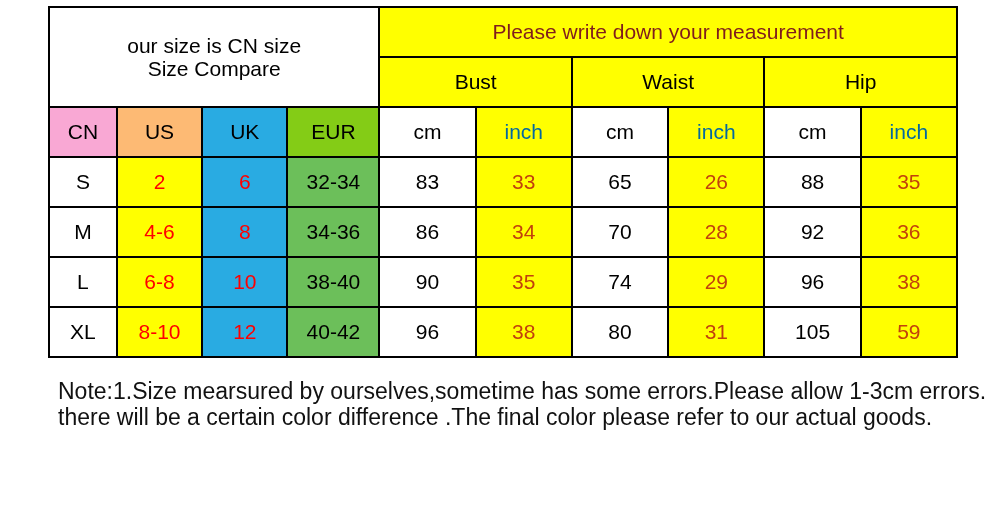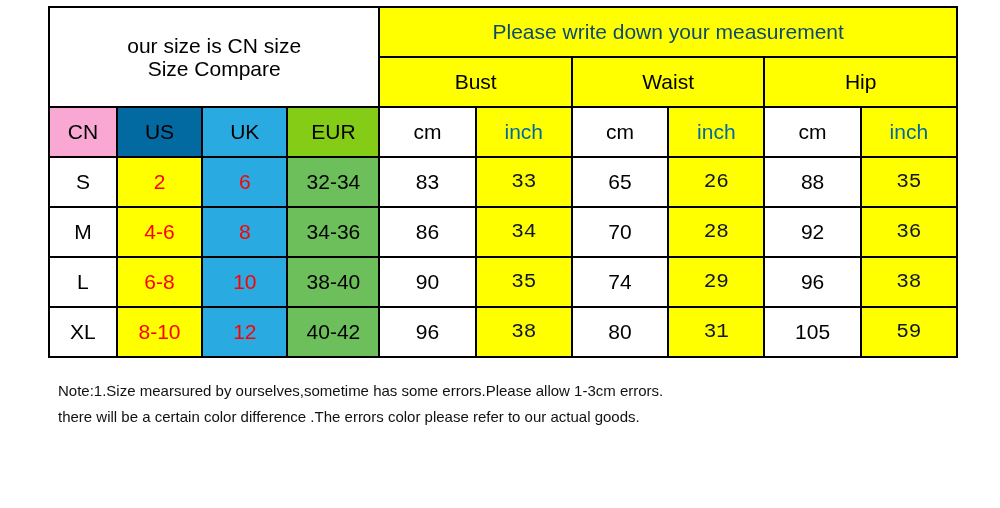--- a/index.html
+++ b/index.html
@@ -39,50 +39,50 @@
   }
   
   .hdr-title {
     font-size: 19px;
     line-height: 1.35;
     padding: 4px 2px !important;
     height: 60px;
   }
   .hdr-measure {
     background: #ffff00;
-    color: #0c4a6e;
+    color: #7f1d1d;
     font-size: 21px;
     height: 36px;
   }
   .hdr-group {
     background: #ffff00;
     font-size: 22px;
     height: 36px;
   }
   
   .col-cn   { background: #f9a8d4; font-size: 23px; }
-  .col-us   { background: #0369a1; font-size: 23px; }
+  .col-us   { background: #fdba74; font-size: 23px; }
   .col-uk   { background: #29abe2; font-size: 23px; }
   .col-eur  { background: #84cc16; font-size: 23px; }
   .col-cm   { background: #ffffff; font-size: 22px; }
   .col-inch { background: #ffff00; color: #0369a1; font-size: 22px; }
 
   .cell-cn   { background: #ffffff; font-size: 24px; }
   .cell-us   { background: #ffff00; color: #ff0000; font-size: 22px; }
   .cell-uk   { background: #29abe2; color: #ff0000; font-size: 22px; }
   .cell-eur  { background: #6cbf5a; font-size: 22px; }
   .cell-cm   { background: #ffffff; font-size: 22px; }
-  .cell-inch { background: #ffff00; color: #0f172a; font-size: 22px; font-family: Liberation Mono, monospace; }
+  .cell-inch { background: #ffff00; color: #c2410c; font-size: 22px; }
 
   .notes {
     position: absolute;
     left: 58px;
     top: 378px;
     width: 900px;
-    font-size: 15px;
+    font-size: 23px;
     line-height: 26px;
     color: #111111;
   }
   .notes div { white-space: nowrap; }
 </style>
 </head>
 <body>
 
 <div class="page">
 
@@ -171,16 +171,16 @@
         <td class="cell-cm">80</td>
         <td class="cell-inch">31</td>
         <td class="cell-cm">105</td>
         <td class="cell-inch">59</td>
       </tr>
     </tbody>
   </table>
 
   <div class="notes">
     <div>Note:1.Size mearsured by ourselves,sometime has some errors.Please allow 1-3cm errors.</div>
-    <div>there will be a certain color difference .The errors color please refer to our actual goods.</div>
+    <div>there will be a certain color difference .The final color please refer to our actual goods.</div>
   </div>
 
 </div>
 
 </body></html>

